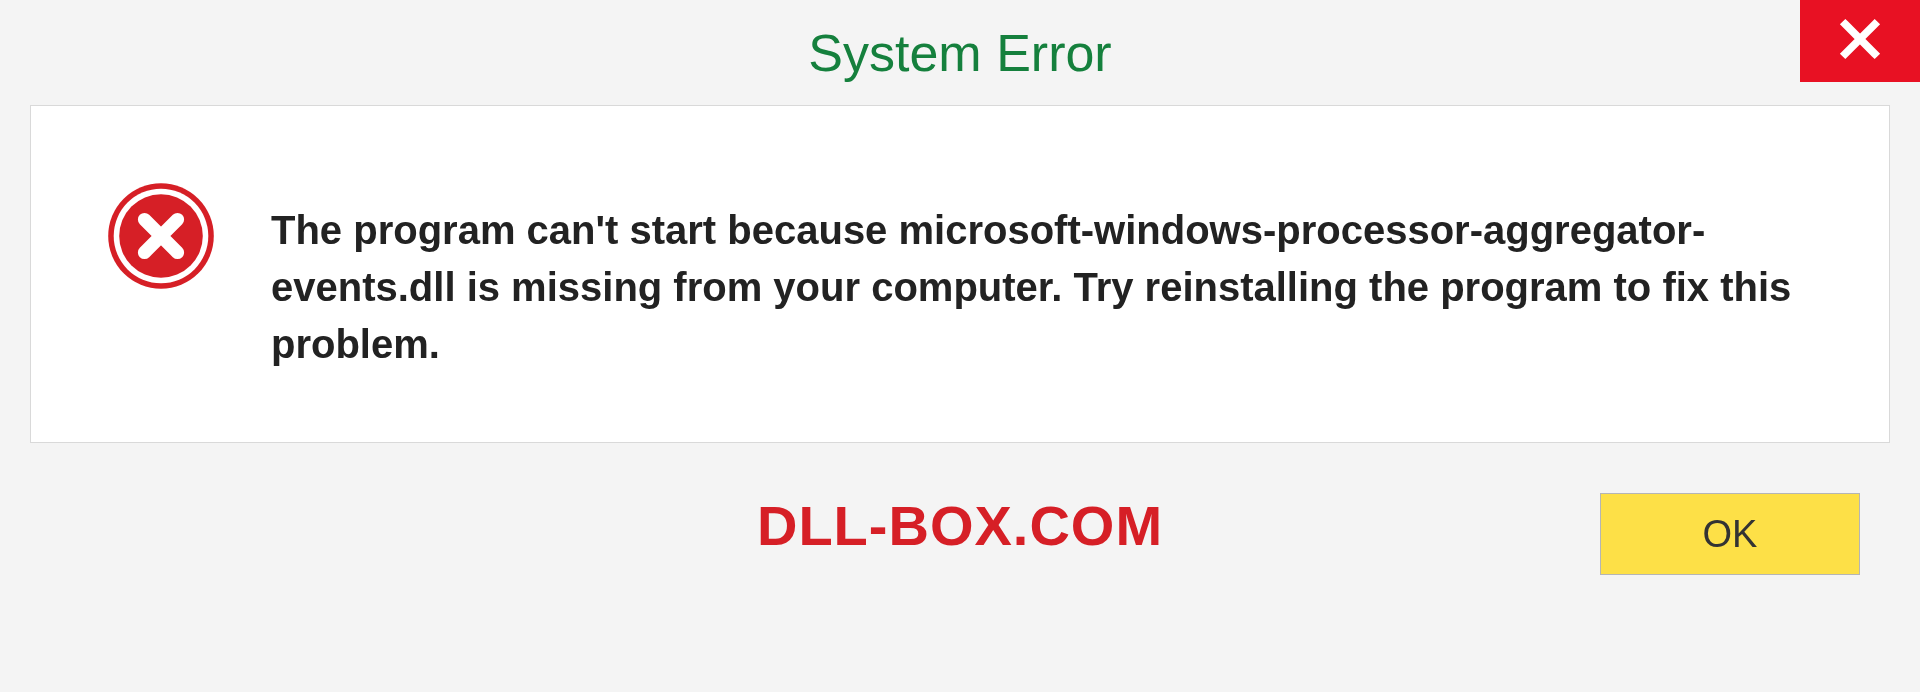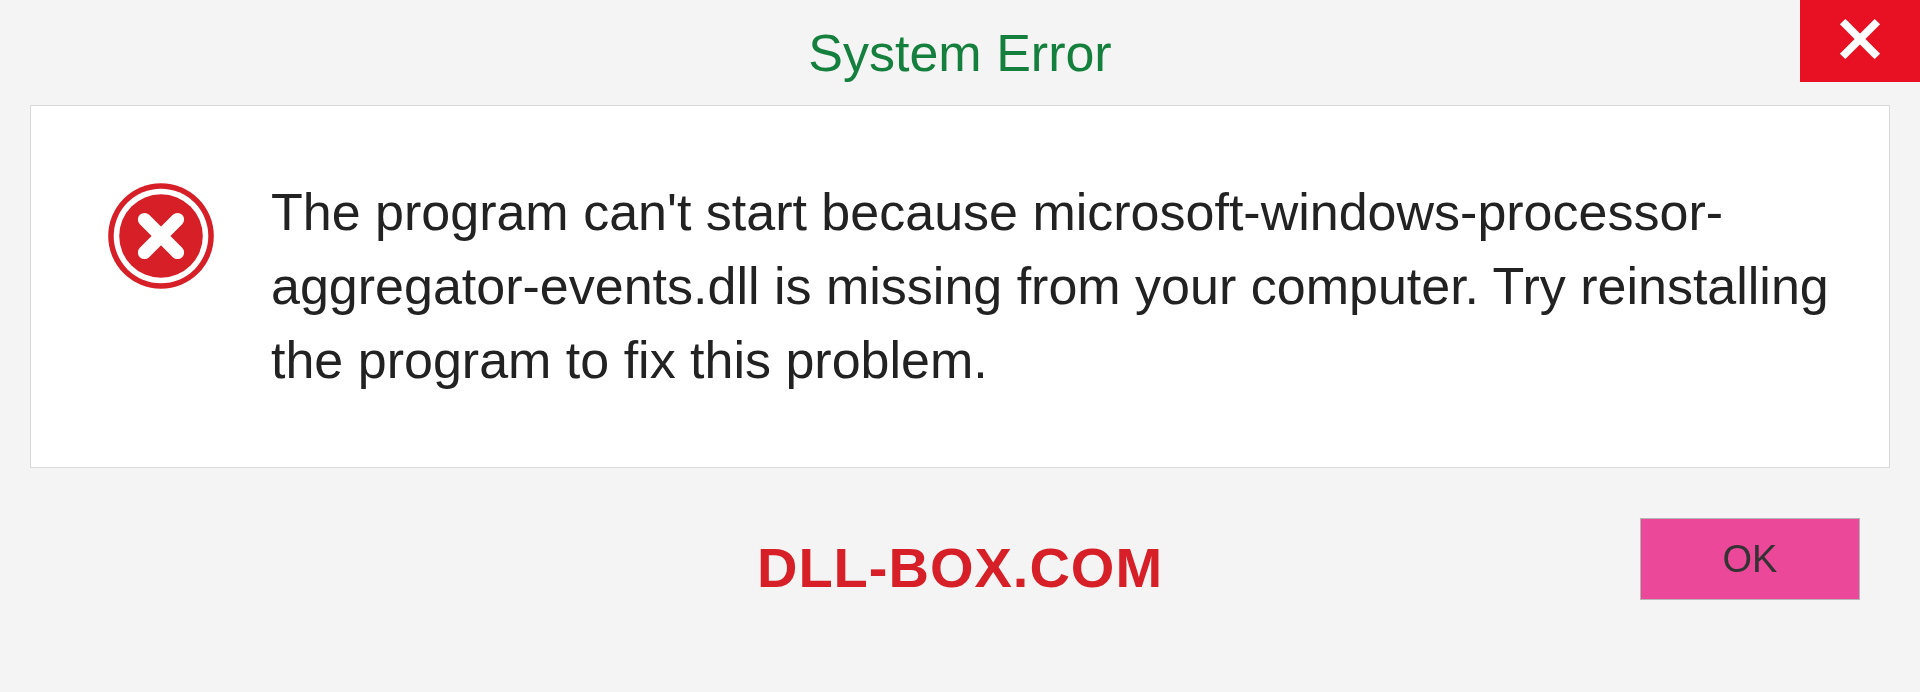--- a/index.html
+++ b/index.html
@@ -64,46 +64,47 @@
       width: 110px;
       height: 110px;
       margin-right: 55px;
       margin-top: 5px;
     }
     .error-icon svg {
       width: 110px;
       height: 110px;
     }
     .message {
-      font-size: 52px;
+      font-size: 40px;
       line-height: 1.42;
       color: #222;
-      font-weight: 400;
+      font-weight: 700;
+      margin-top: 26px;
     }
     .footer {
       display: flex;
-      align-items: flex-end;
+      align-items: flex-start;
       justify-content: flex-end;
       padding: 50px 60px 40px 60px;
       position: relative;
     }
     .watermark {
       font-size: 56px;
       font-weight: 800;
       color: #d61f26;
       letter-spacing: 1px;
       position: absolute;
       left: 50%;
       transform: translateX(-50%);
       font-family: Arial, sans-serif;
     }
     .ok-button {
-      width: 220px;
+      width: 260px;
       height: 82px;
-      background: #ec4899;
+      background: #fde047;
       border: 1px solid #b5b5b5;
       font-size: 38px;
       color: #333;
       font-family: "Segoe UI", Tahoma, Arial, sans-serif;
       cursor: pointer;
       font-weight: 400;
     }
   </style>
 </head>
 <body>

